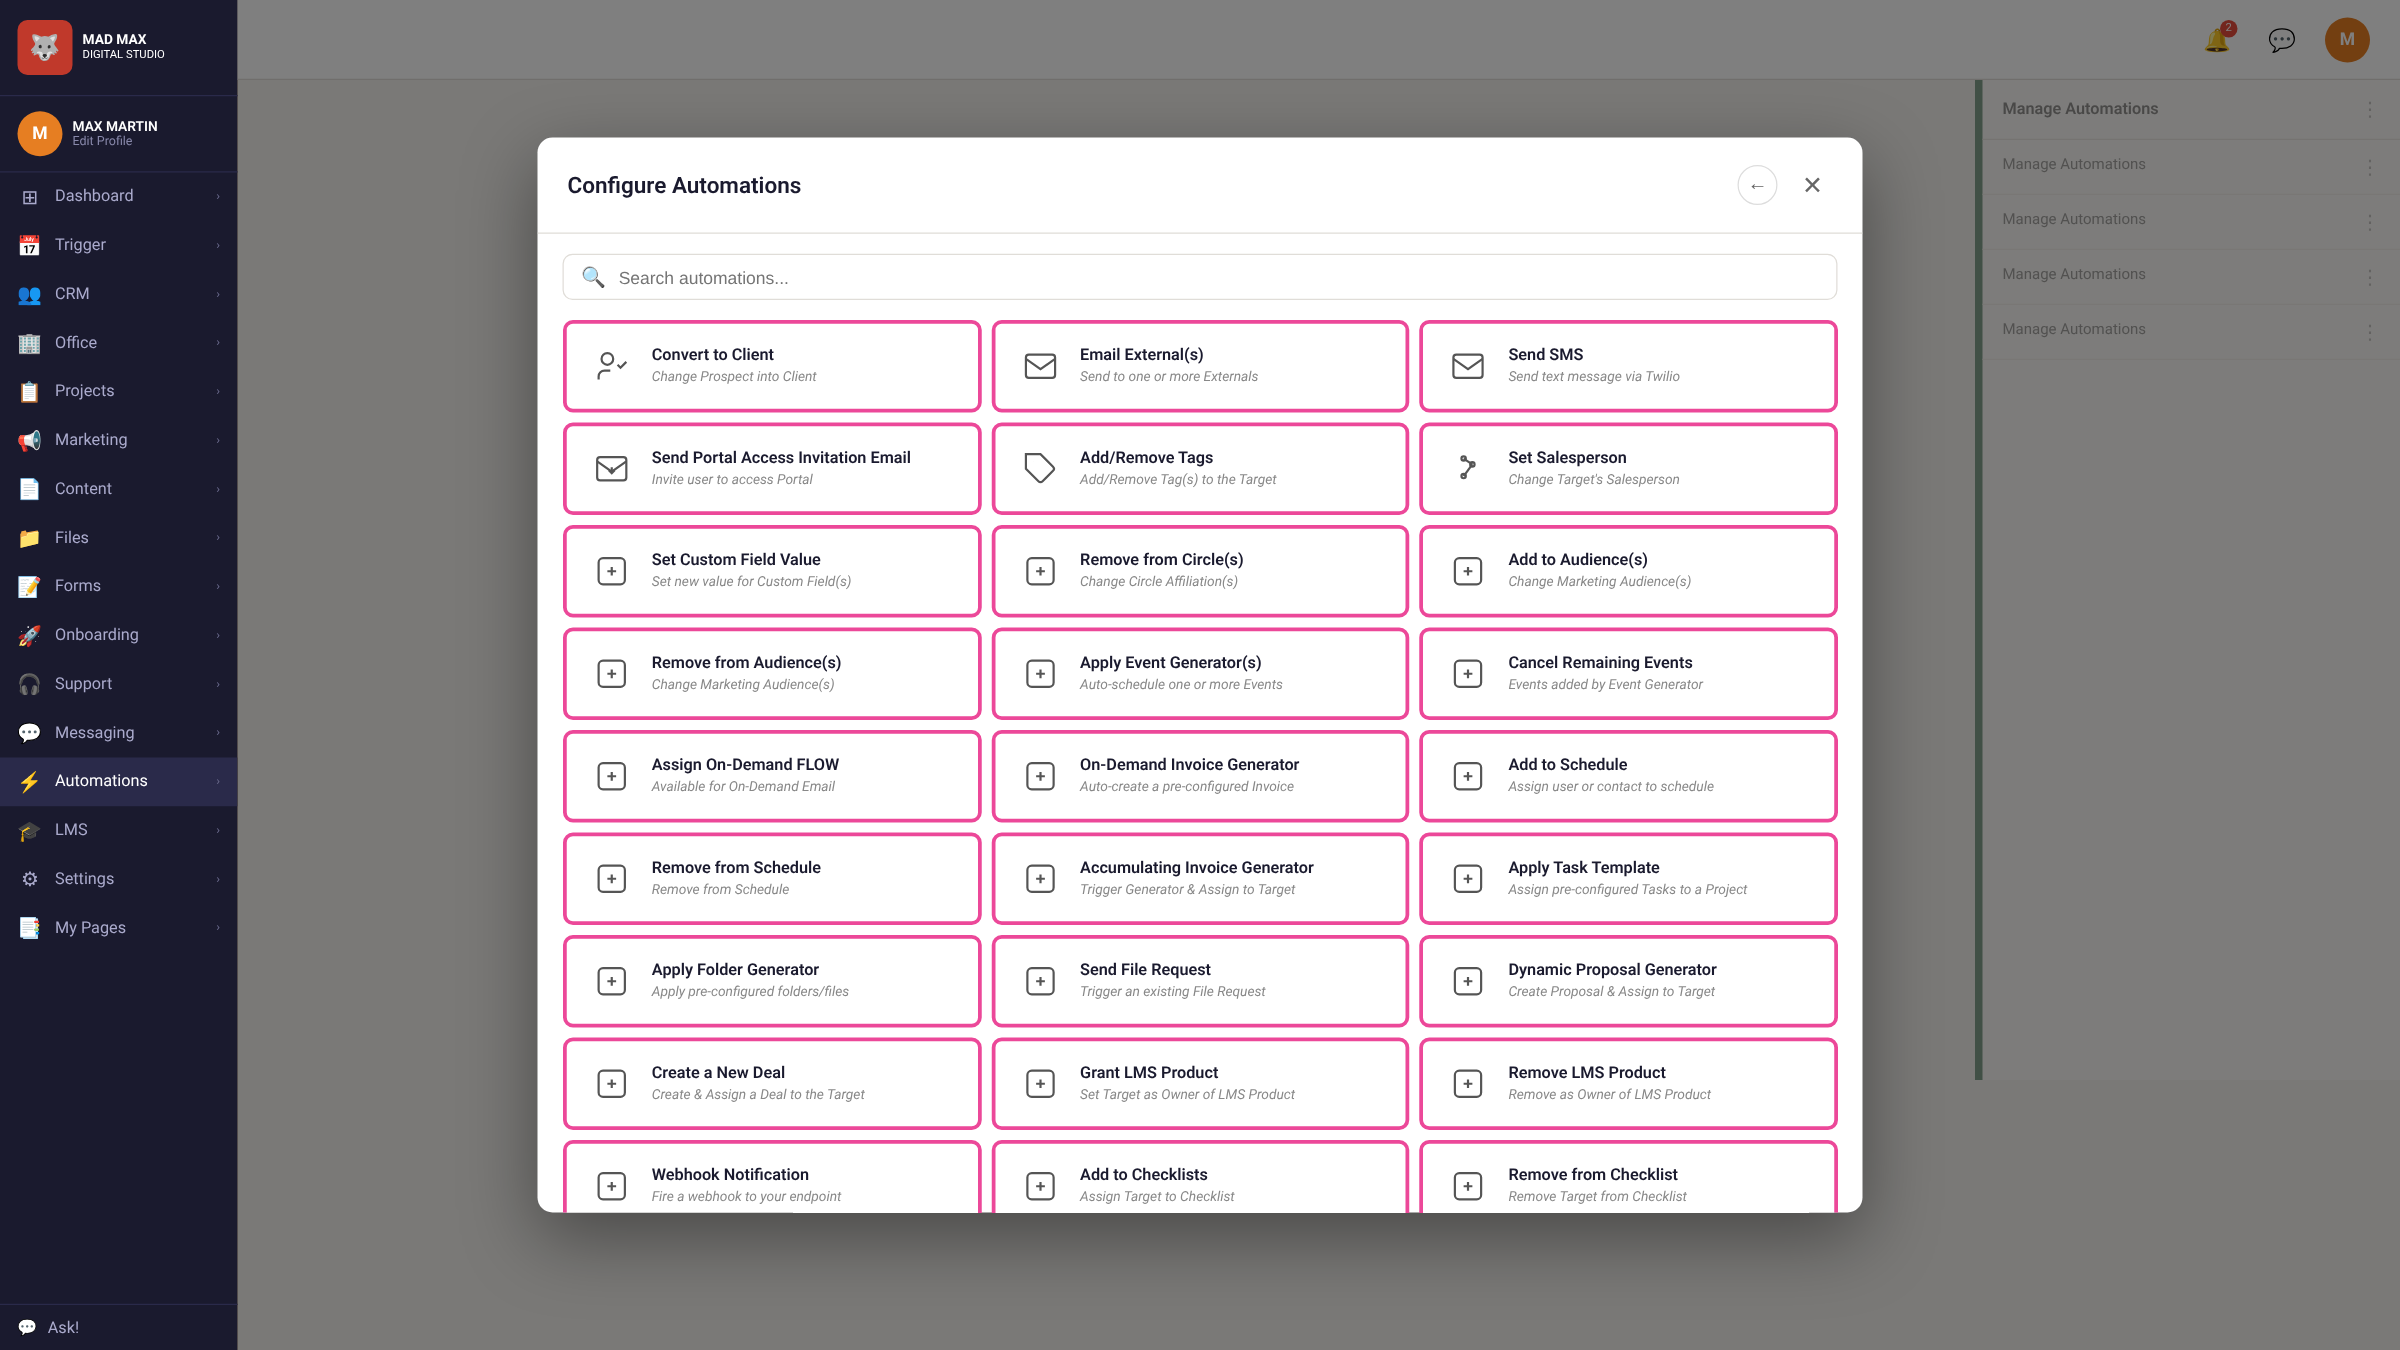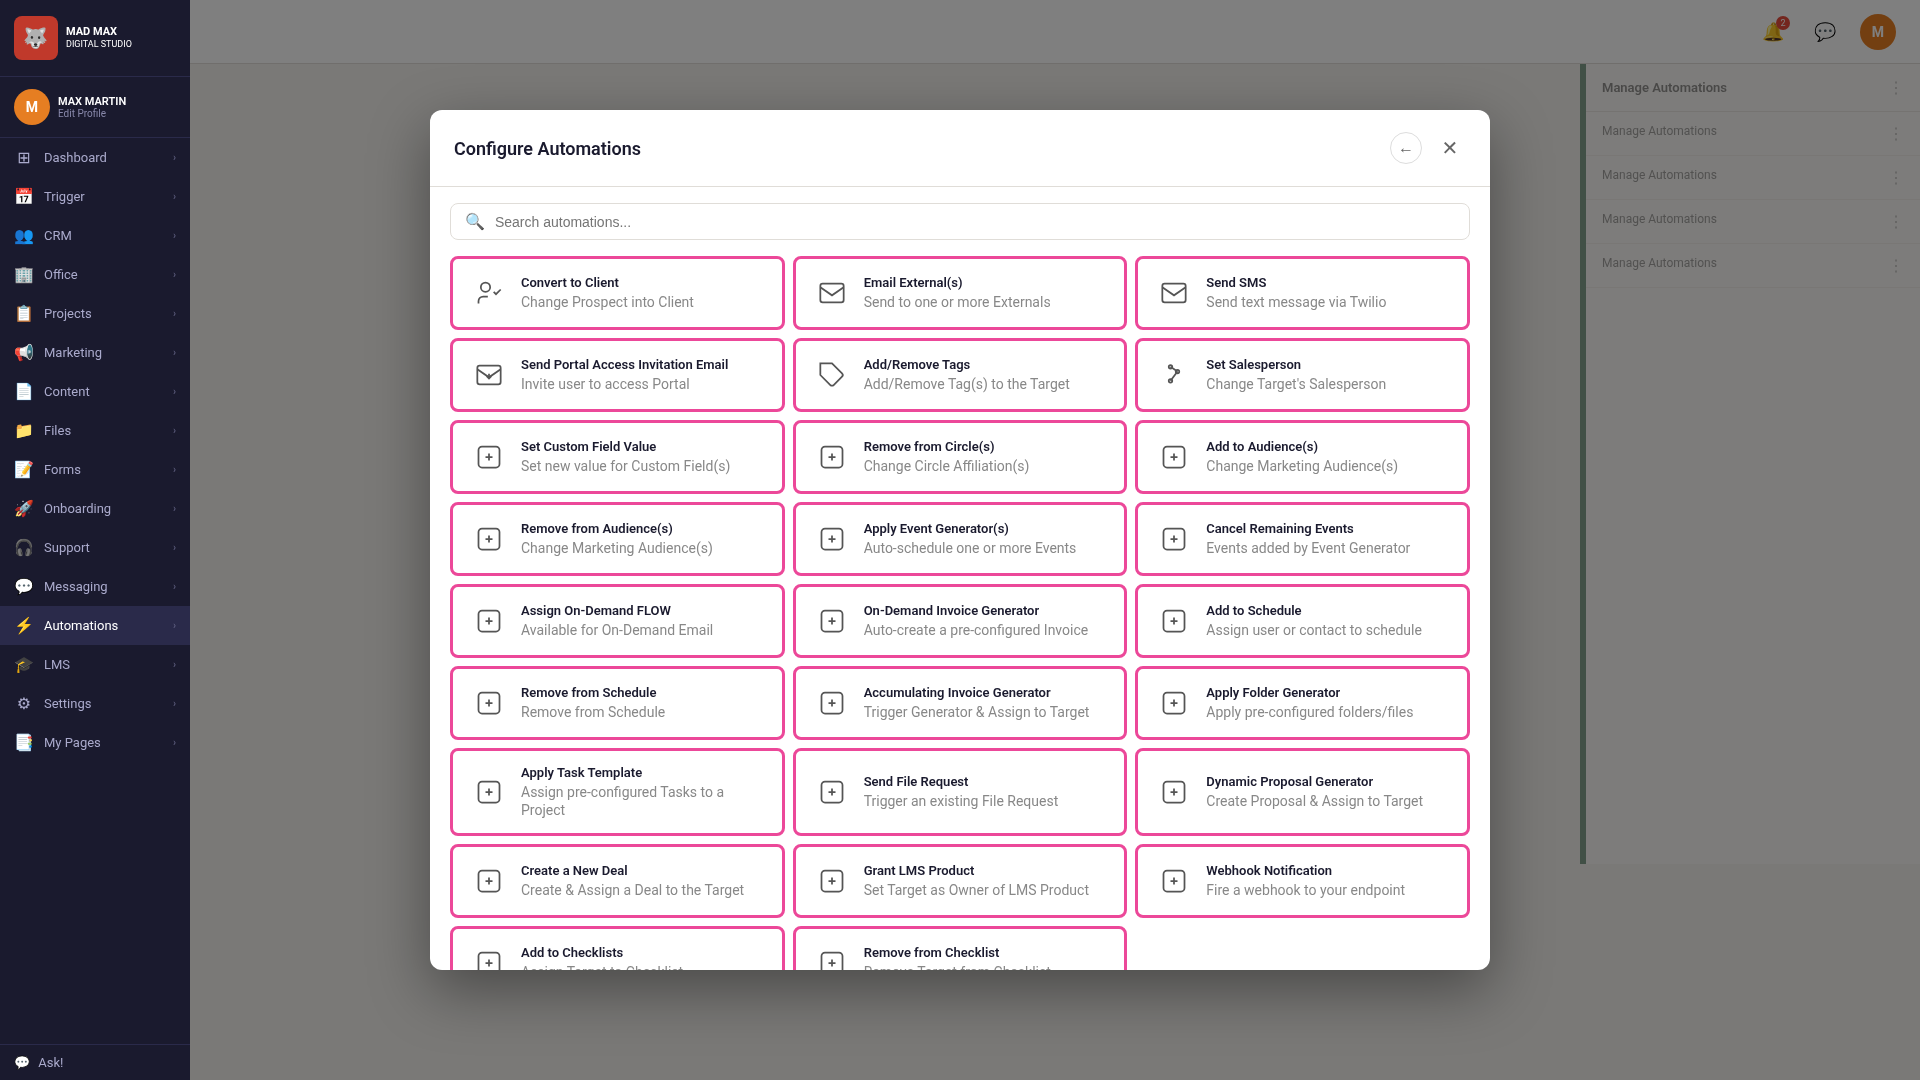--- a/index.html
+++ b/index.html
@@ -318,23 +318,24 @@
     .auto-text { flex: 1; }
 
     .auto-title {
       font-size: 13px;
       font-weight: 600;
       color: #1a1a2e;
       margin-bottom: 3px;
     }
 
     .auto-desc {
-      font-size: 14px;
+      font-size: 11px;
       color: #888;
       line-height: 1.3;
+      font-style: italic;
     }
   </style>
 </head>
 <body>
 
 <div class="sidebar">
   <div class="sidebar-logo">
     <div class="logo-icon">🐺</div>
     <div class="logo-text">
       <div>MAD MAX</div>
@@ -739,44 +740,44 @@
     </div>
   </div>
         <div class="automation-item">
     <div class="auto-icon">
       <svg width="28" height="28" viewBox="0 0 24 24" fill="none" stroke="#555" stroke-width="1.5">
               <rect x="3" y="3" width="18" height="18" rx="3"></rect>
               <path d="M9 12h6M12 9v6"></path>
             </svg>
     </div>
     <div class="auto-text">
+      <div class="auto-title">Apply Task Template</div>
+      <div class="auto-desc">Assign pre-configured Tasks to a Project</div>
+    </div>
+  </div>
+        <div class="automation-item">
+    <div class="auto-icon">
+      <svg width="28" height="28" viewBox="0 0 24 24" fill="none" stroke="#555" stroke-width="1.5">
+              <rect x="3" y="3" width="18" height="18" rx="3"></rect>
+              <path d="M9 12h6M12 9v6"></path>
+            </svg>
+    </div>
+    <div class="auto-text">
       <div class="auto-title">Apply Folder Generator</div>
       <div class="auto-desc">Apply pre-configured folders/files</div>
     </div>
   </div>
         <div class="automation-item">
     <div class="auto-icon">
       <svg width="28" height="28" viewBox="0 0 24 24" fill="none" stroke="#555" stroke-width="1.5">
               <rect x="3" y="3" width="18" height="18" rx="3"></rect>
               <path d="M9 12h6M12 9v6"></path>
             </svg>
     </div>
     <div class="auto-text">
-      <div class="auto-title">Apply Task Template</div>
-      <div class="auto-desc">Assign pre-configured Tasks to a Project</div>
-    </div>
-  </div>
-        <div class="automation-item">
-    <div class="auto-icon">
-      <svg width="28" height="28" viewBox="0 0 24 24" fill="none" stroke="#555" stroke-width="1.5">
-              <rect x="3" y="3" width="18" height="18" rx="3"></rect>
-              <path d="M9 12h6M12 9v6"></path>
-            </svg>
-    </div>
-    <div class="auto-text">
       <div class="auto-title">Send File Request</div>
       <div class="auto-desc">Trigger an existing File Request</div>
     </div>
   </div>
         <div class="automation-item">
     <div class="auto-icon">
       <svg width="28" height="28" viewBox="0 0 24 24" fill="none" stroke="#555" stroke-width="1.5">
               <rect x="3" y="3" width="18" height="18" rx="3"></rect>
               <path d="M9 12h6M12 9v6"></path>
             </svg>
@@ -811,20 +812,32 @@
     </div>
   </div>
         <div class="automation-item">
     <div class="auto-icon">
       <svg width="28" height="28" viewBox="0 0 24 24" fill="none" stroke="#555" stroke-width="1.5">
               <rect x="3" y="3" width="18" height="18" rx="3"></rect>
               <path d="M9 12h6M12 9v6"></path>
             </svg>
     </div>
     <div class="auto-text">
+      <div class="auto-title">Remove LMS Product</div>
+      <div class="auto-desc">Remove as Owner of LMS Product</div>
+    </div>
+  </div>
+        <div class="automation-item">
+    <div class="auto-icon">
+      <svg width="28" height="28" viewBox="0 0 24 24" fill="none" stroke="#555" stroke-width="1.5">
+              <rect x="3" y="3" width="18" height="18" rx="3"></rect>
+              <path d="M9 12h6M12 9v6"></path>
+            </svg>
+    </div>
+    <div class="auto-text">
       <div class="auto-title">Webhook Notification</div>
       <div class="auto-desc">Fire a webhook to your endpoint</div>
     </div>
   </div>
         <div class="automation-item">
     <div class="auto-icon">
       <svg width="28" height="28" viewBox="0 0 24 24" fill="none" stroke="#555" stroke-width="1.5">
               <rect x="3" y="3" width="18" height="18" rx="3"></rect>
               <path d="M9 12h6M12 9v6"></path>
             </svg>

